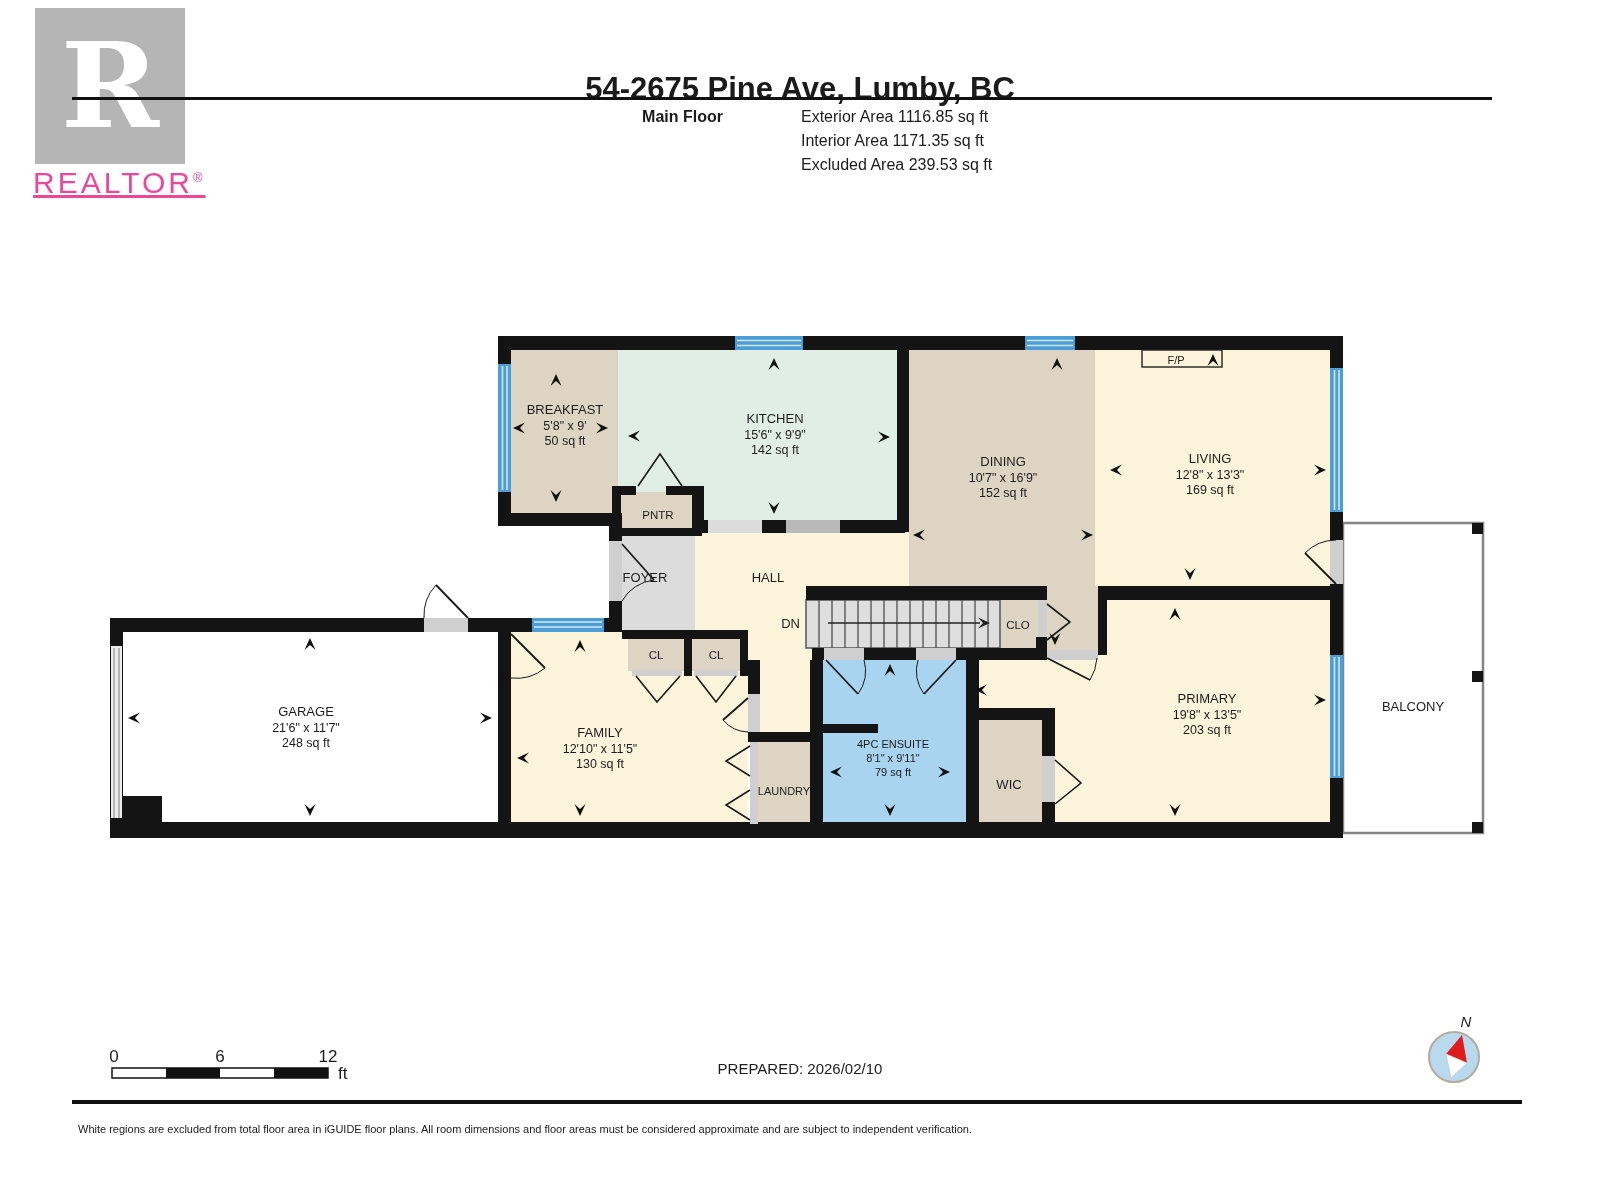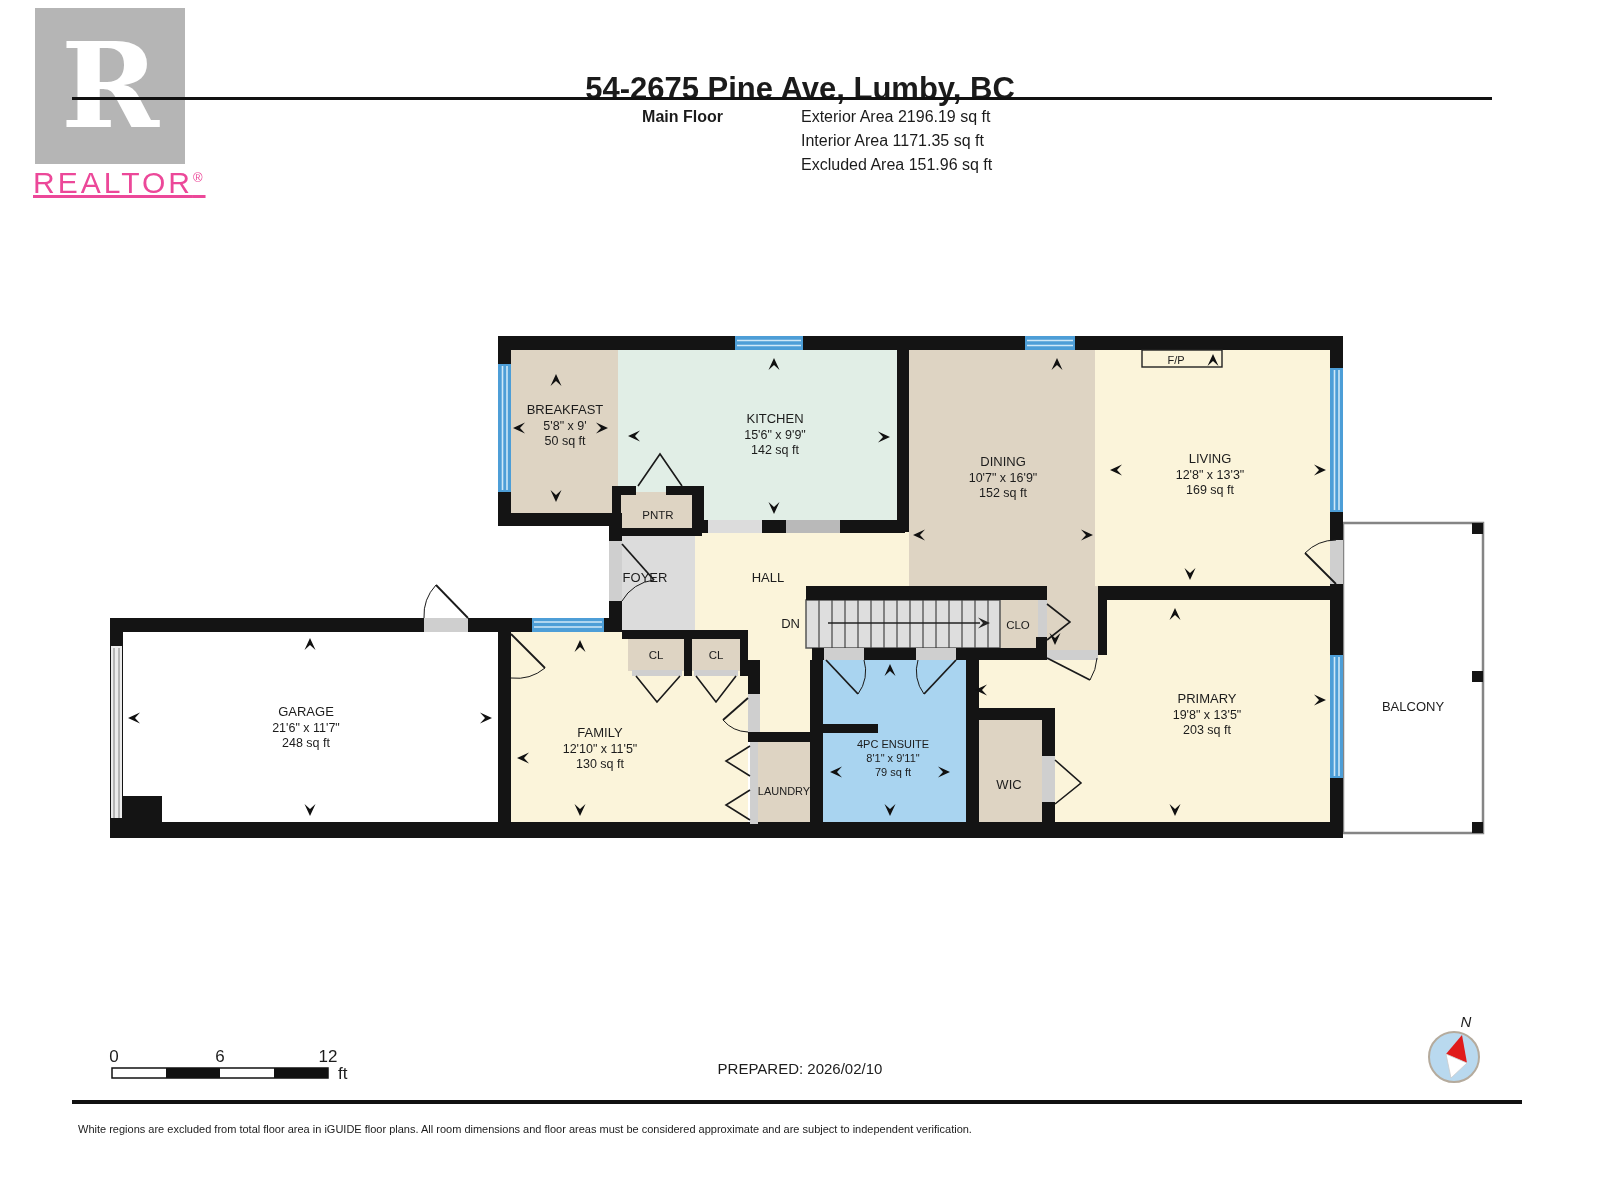--- a/index.html
+++ b/index.html
@@ -38,23 +38,23 @@
 
   <div class="logo-box">
     <span>R</span>
   </div>
   <div class="logo-word"><span>REALTOR</span><sup>®</sup></div>
 
   <h1 class="page-title">54-2675 Pine Ave, Lumby, BC</h1>
   <div class="header-rule"></div>
 
   <div class="floor-label">Main Floor</div>
-  <div class="stat" style="top:108px">Exterior Area 2196.19 sq ft</div>
+  <div class="stat" style="top:108px">Exterior Area 1116.85 sq ft</div>
   <div class="stat" style="top:132px">Interior Area 1171.35 sq ft</div>
-  <div class="stat" style="top:156px">Excluded Area 151.96 sq ft</div>
+  <div class="stat" style="top:156px">Excluded Area 239.53 sq ft</div>
 
   <svg class="plan-svg" viewBox="0 0 1600 1200">
     <defs>
       <path id="arr" d="M0,0 L-12,-5.5 L-7,0 L-12,5.5 Z"></path>
     </defs>
 
     <g>
       <rect x="505" y="343" width="120" height="176" fill="#ded4c3"></rect>
       <rect x="618" y="343" width="284" height="182" fill="#e1eee6"></rect>
       <rect x="909" y="343" width="188" height="249" fill="#ded4c3"></rect>

